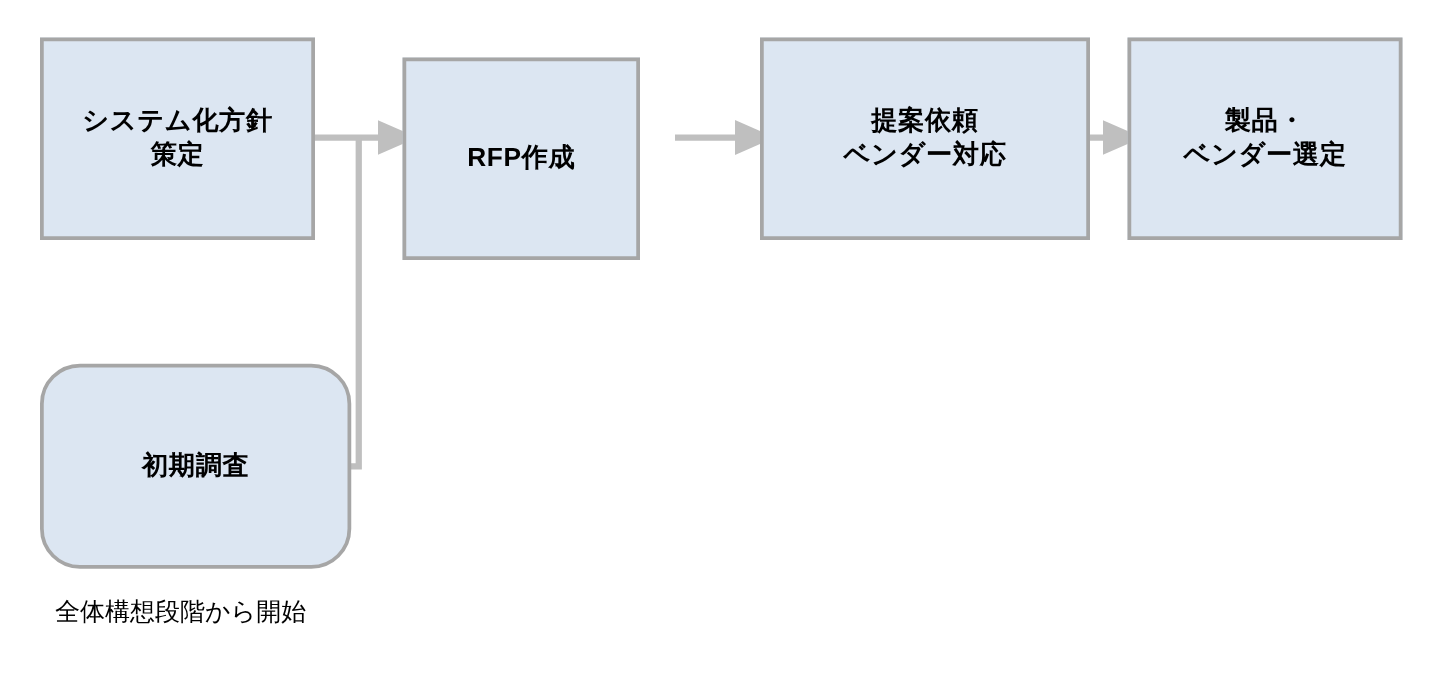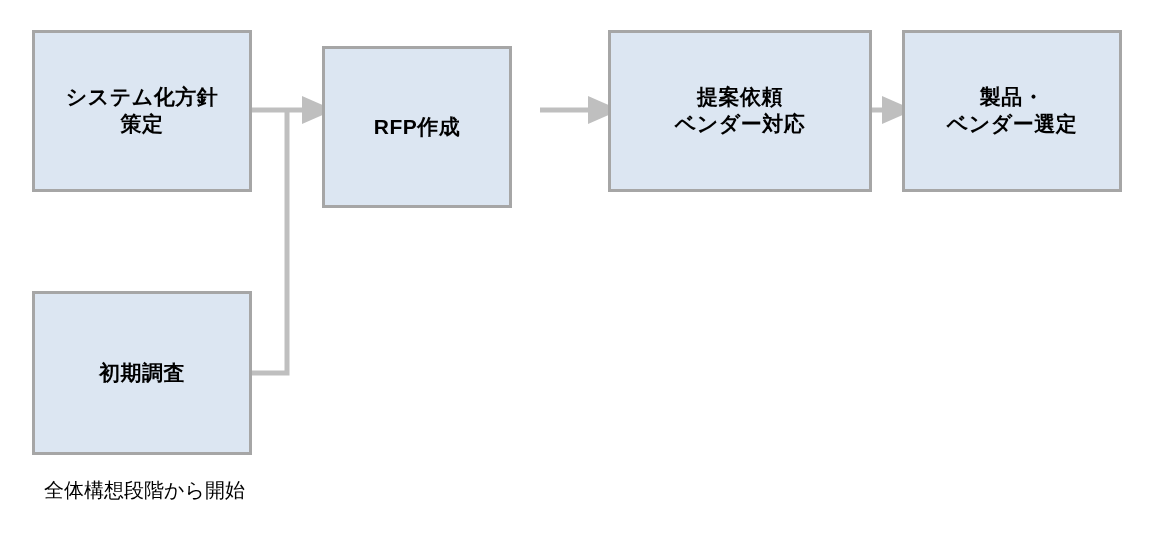--- a/index.html
+++ b/index.html
@@ -55,21 +55,21 @@
     font-weight: normal;
     line-height: 1.2;
     white-space: pre;
     user-select: none;
   }
   
   #node-policy      { left: 32px;  top: 30px;  width: 220px; height: 162px; }
   #node-rfp         { left: 322px; top: 30px;  width: 190px; height: 162px; margin-top: 16px; }
   #node-proposal    { left: 608px; top: 30px;  width: 264px; height: 162px; }
   #node-selection   { left: 902px; top: 30px;  width: 220px; height: 162px; }
-  #node-initial     { left: 32px;  top: 291px; width: 220px; height: 164px; }
+  #node-initial     { left: 32px;  top: 291px; width: 249px; height: 164px; border-radius: 32px; }
   #caption-start    { left: 44px;  top: 478px; }
 </style>
 </head>
 <body>
 
 <div id="canvas">
 
   <svg class="connector-svg" viewBox="0 0 1150 550" xmlns="http://www.w3.org/2000/svg">
     <defs>
       <marker id="arrowhead" markerWidth="7" markerHeight="7" refX="0.2" refY="3" orient="auto" markerUnits="strokeWidth">

